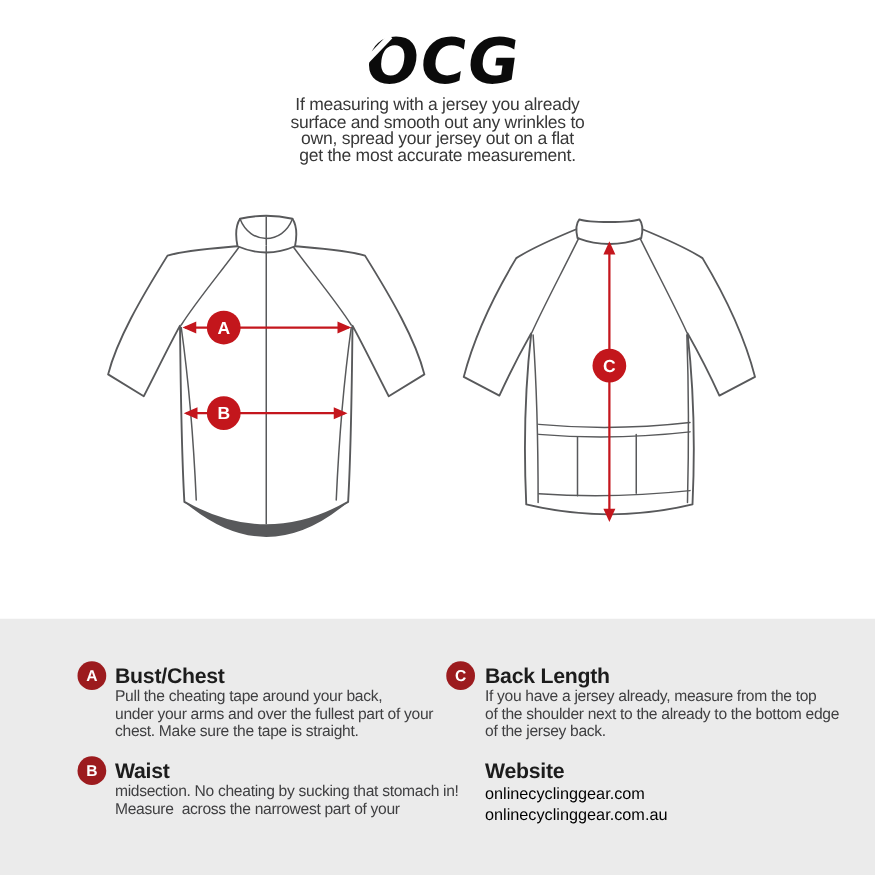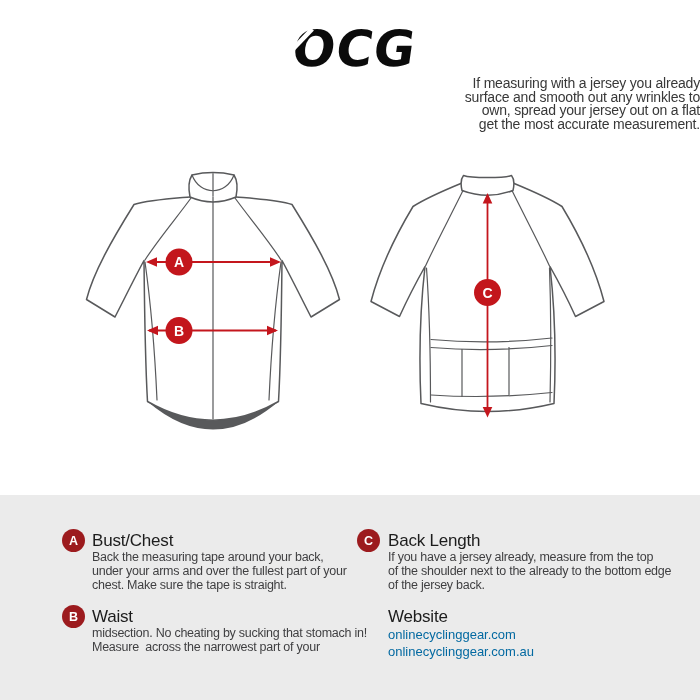--- a/index.html
+++ b/index.html
@@ -3,42 +3,42 @@
 <meta charset="utf-8">
 <style>
   html,body{margin:0;padding:0;background:#fff;}
   .page{position:relative;width:700px;height:700px;background:#ffffff;overflow:hidden;
         font-family:"Liberation Sans",sans-serif;}
   
   .logo-svg{position:absolute;top:0;left:0;}
   .logo-text{font-family:"DejaVu Sans",sans-serif;font-weight:bold;font-size:50px;
              fill:#0b0b0b;text-anchor:middle;letter-spacing:1px;}
   .logo-cut{stroke:#ffffff;stroke-width:5;fill:none;}
-  .intro{position:absolute;top:77px;left:0;width:700px;text-align:right;
+  .intro{position:absolute;top:77px;left:0;width:700px;text-align:center;
          font-size:14px;line-height:13.5px;color:#383838;letter-spacing:-0.2px;}
   .intro div{white-space:pre;}
   
   .diagram-svg{position:absolute;top:0;left:0;}
   .oline{fill:#ffffff;stroke:#58595b;stroke-width:1.5;stroke-linejoin:round;}
   .seam{fill:none;stroke:#58595b;stroke-width:1.2;stroke-linecap:round;}
   .hem{fill:#58595b;stroke:none;}
   .arrow{stroke:#c4161d;stroke-width:1.8;fill:none;}
   .ahead{fill:#c4161d;stroke:none;}
   .mcirc{fill:#c3161c;stroke:none;}
   .mtext{fill:#ffffff;font-size:14px;font-weight:bold;text-anchor:middle;
          font-family:"Liberation Sans",sans-serif;}
   
   .gray-panel{position:absolute;top:495px;left:0;width:700px;height:205px;background:#ebebeb;}
   .lg-circle{position:absolute;width:23px;height:23px;border-radius:50%;background:#9c1b1e;
              color:#ffffff;font-size:12.5px;font-weight:bold;display:flex;
              align-items:center;justify-content:center;}
-  .lg-title{position:absolute;font-size:17px;font-weight:normal;color:#1c1c1c;letter-spacing:-0.2px;}
+  .lg-title{position:absolute;font-size:17px;font-weight:bold;color:#1c1c1c;letter-spacing:-0.2px;}
   .lg-desc{position:absolute;font-size:12.5px;line-height:14px;color:#3f3f41;letter-spacing:-0.25px;}
   .lg-desc div{white-space:pre;}
-  .lg-urls{position:absolute;font-size:13px;line-height:17px;color:#0369a1;}
+  .lg-urls{position:absolute;font-size:13px;line-height:17px;color:#000000;}
   .lg-urls div{white-space:pre;}
 </style>
 </head>
 <body>
 
 <div class="page">
 
   <svg class="logo-svg" width="700" height="80" viewBox="0 0 700 80">
     <g transform="translate(352,66) skewX(-8)">
       <text class="logo-text" x="0" y="0">OCG</text>
@@ -128,21 +128,21 @@
         <text class="mtext" x="487.5" y="297.5">C</text>
       </g>
     </g>
   </svg>
 
   <div class="gray-panel"></div>
 
   <span class="lg-circle" style="left:62px;top:529px">A</span>
   <div class="lg-title" style="left:92px;top:531px">Bust/Chest</div>
   <div class="lg-desc" style="left:92px;top:550px">
-    <div>Back the measuring tape around your back,</div>
+    <div>Pull the cheating tape around your back,</div>
     <div>under your arms and over the fullest part of your</div>
     <div>chest. Make sure the tape is straight.</div>
   </div>
 
   <span class="lg-circle" style="left:62px;top:605px">B</span>
   <div class="lg-title" style="left:92px;top:607px">Waist</div>
   <div class="lg-desc" style="left:92px;top:626px">
     <div>midsection. No cheating by sucking that stomach in!</div>
     <div>Measure  across the narrowest part of your</div>
   </div>

